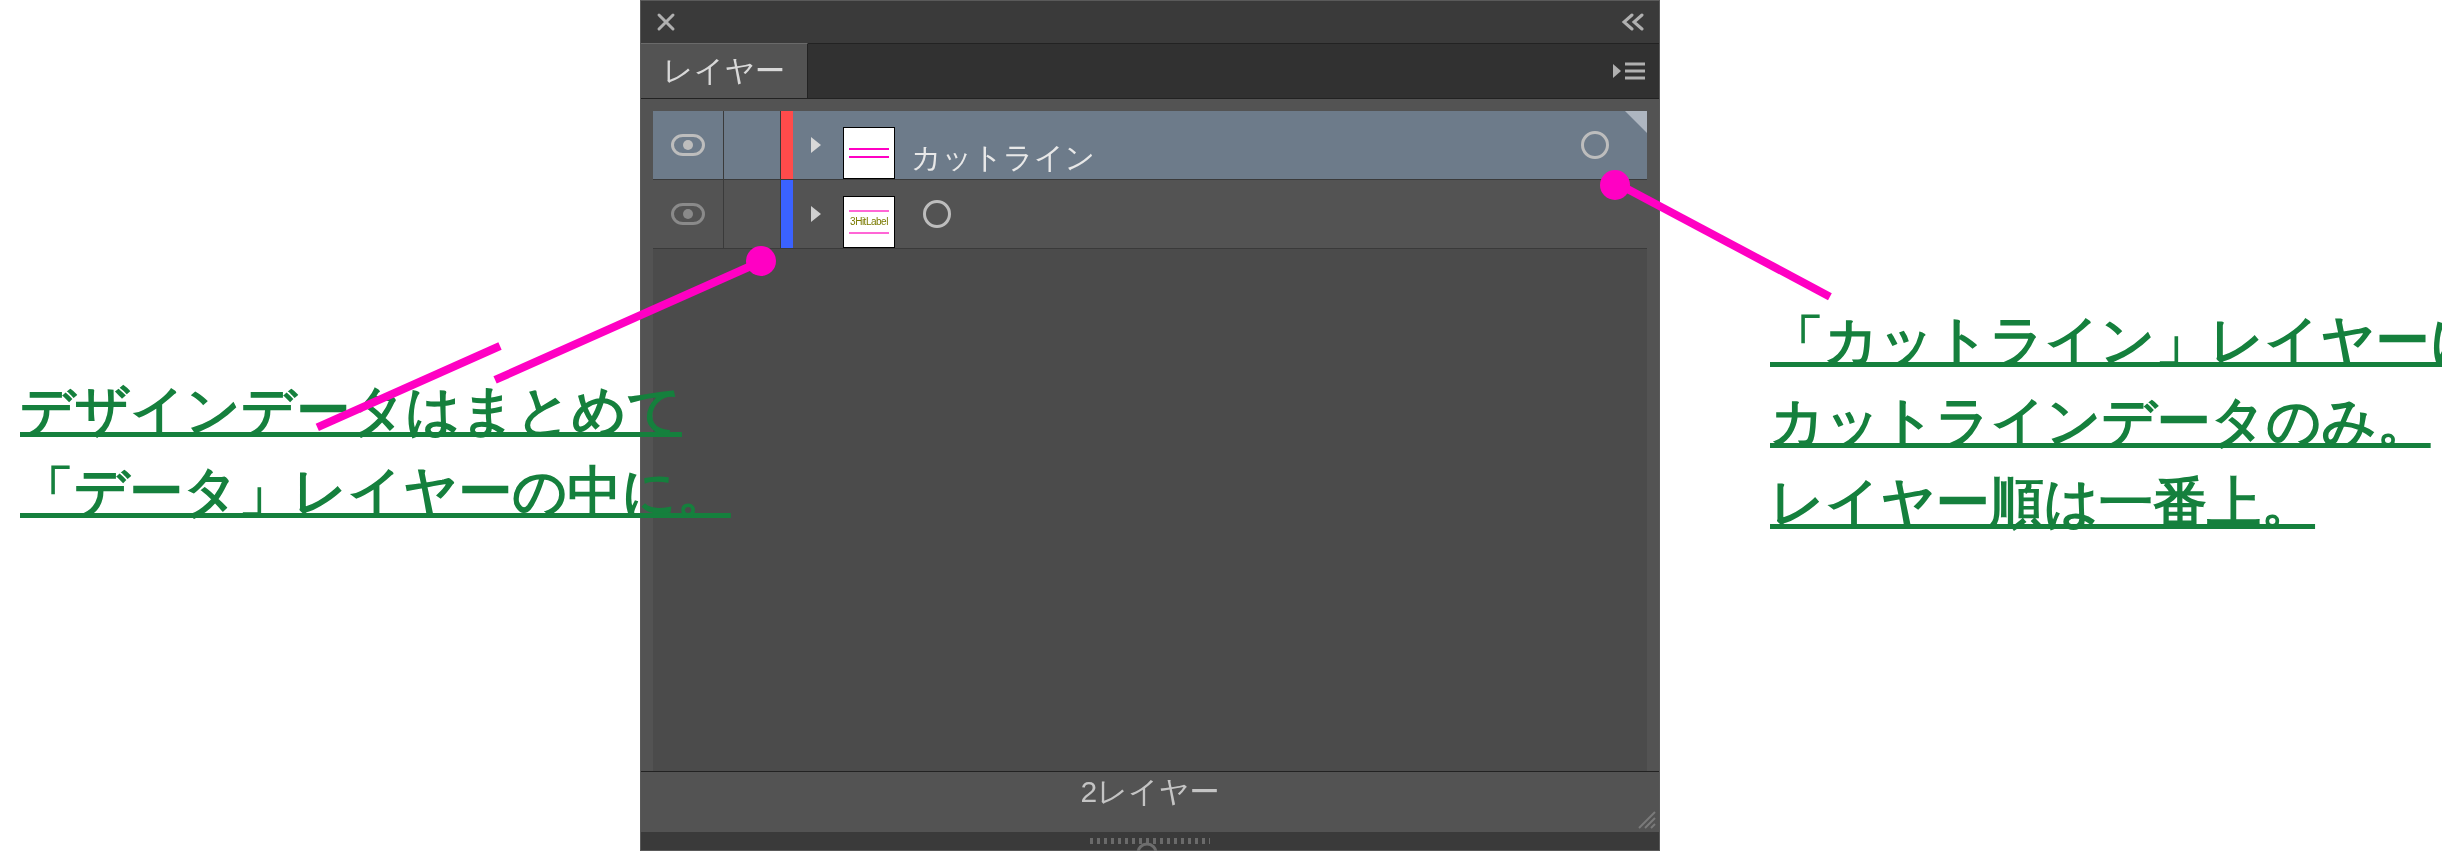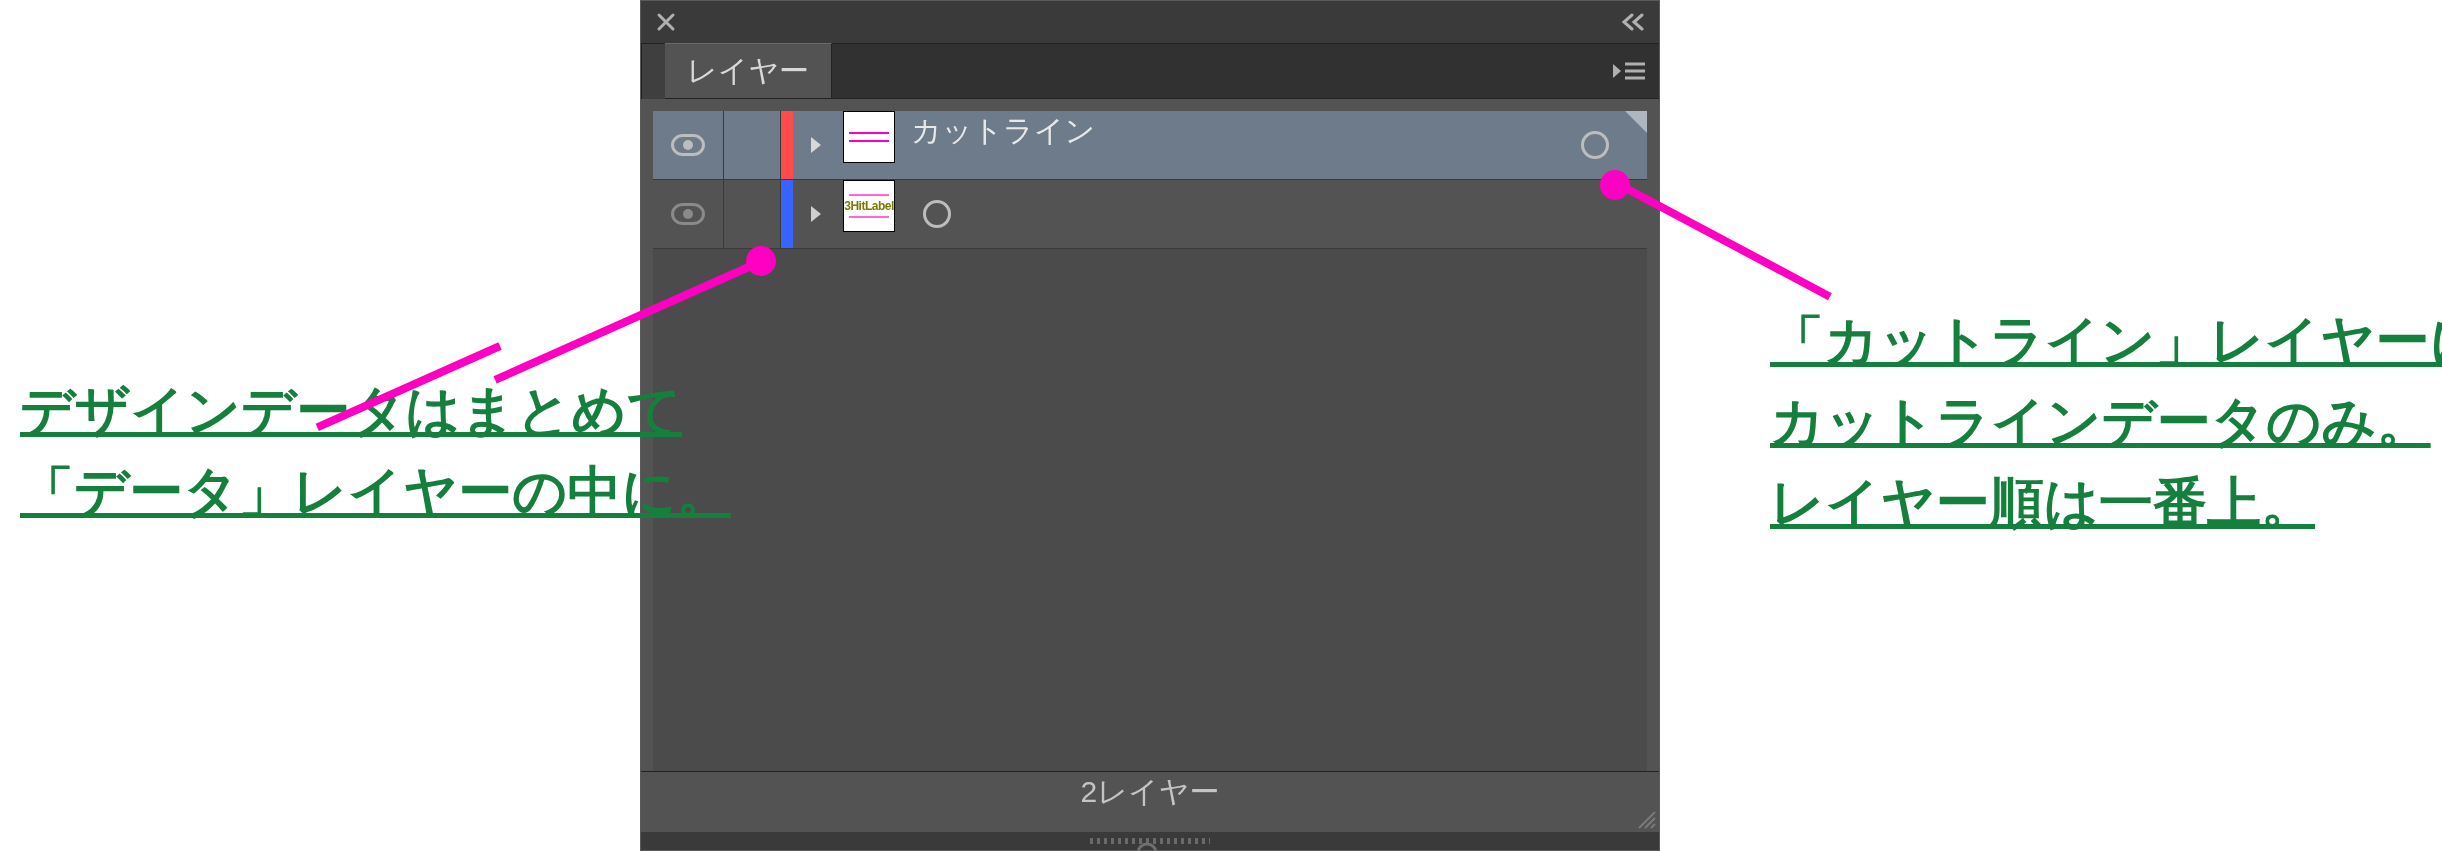--- a/index.html
+++ b/index.html
@@ -50,21 +50,20 @@
   }
 
   
   .panel-tabbar {
     height: 54px;
     background: #3a3a3a;
     display: flex;
     align-items: flex-end;
     border-bottom: 1px solid #222;
     position: relative;
-    margin-left: 24px;
   }
   .panel-tab {
     height: 54px;
     padding: 0 22px;
     background: #535353;
     color: #d8d8d8;
     font-size: 30px;
     line-height: 54px;
     border-top: 1px solid #6a6a6a;
     border-right: 1px solid #222;
@@ -98,21 +97,21 @@
     border-bottom-width: 0;
     box-sizing: border-box;
     display: flex;
     flex-direction: column;
     position: relative;
   }
 
   .layer-row {
     height: 68px;
     display: flex;
-    align-items: flex-start;
+    align-items: flex-end;
     font-size: 30px;
     color: #d8d8d8;
     border-bottom: 1px solid #3a3a3a;
     position: relative;
   }
   .layer-row.selected {
     background: #6d7b8a;
     color: #e8e8e8;
   }
   .layer-row:not(.selected) {
@@ -160,24 +159,24 @@
     align-items: center;
     gap: 6px;
   }
   .thumb .hline {
     width: 40px;
     height: 2px;
     background: #ff00c3;
   }
   .thumb.data-thumb .hline { background: #ff66d6; }
   .thumb.data-thumb .txt {
-    font-size: 12px;
+    font-size: 10px;
     line-height: 8px;
     color: #7a7a00;
-    font-weight: bold;
+    font-weight: normal;
     letter-spacing: -0.5px;
   }
 
   .layer-name {
     flex: 1;
     padding-left: 4px;
   }
   .target-cell {
     width: 60px;
     height: 100%;

